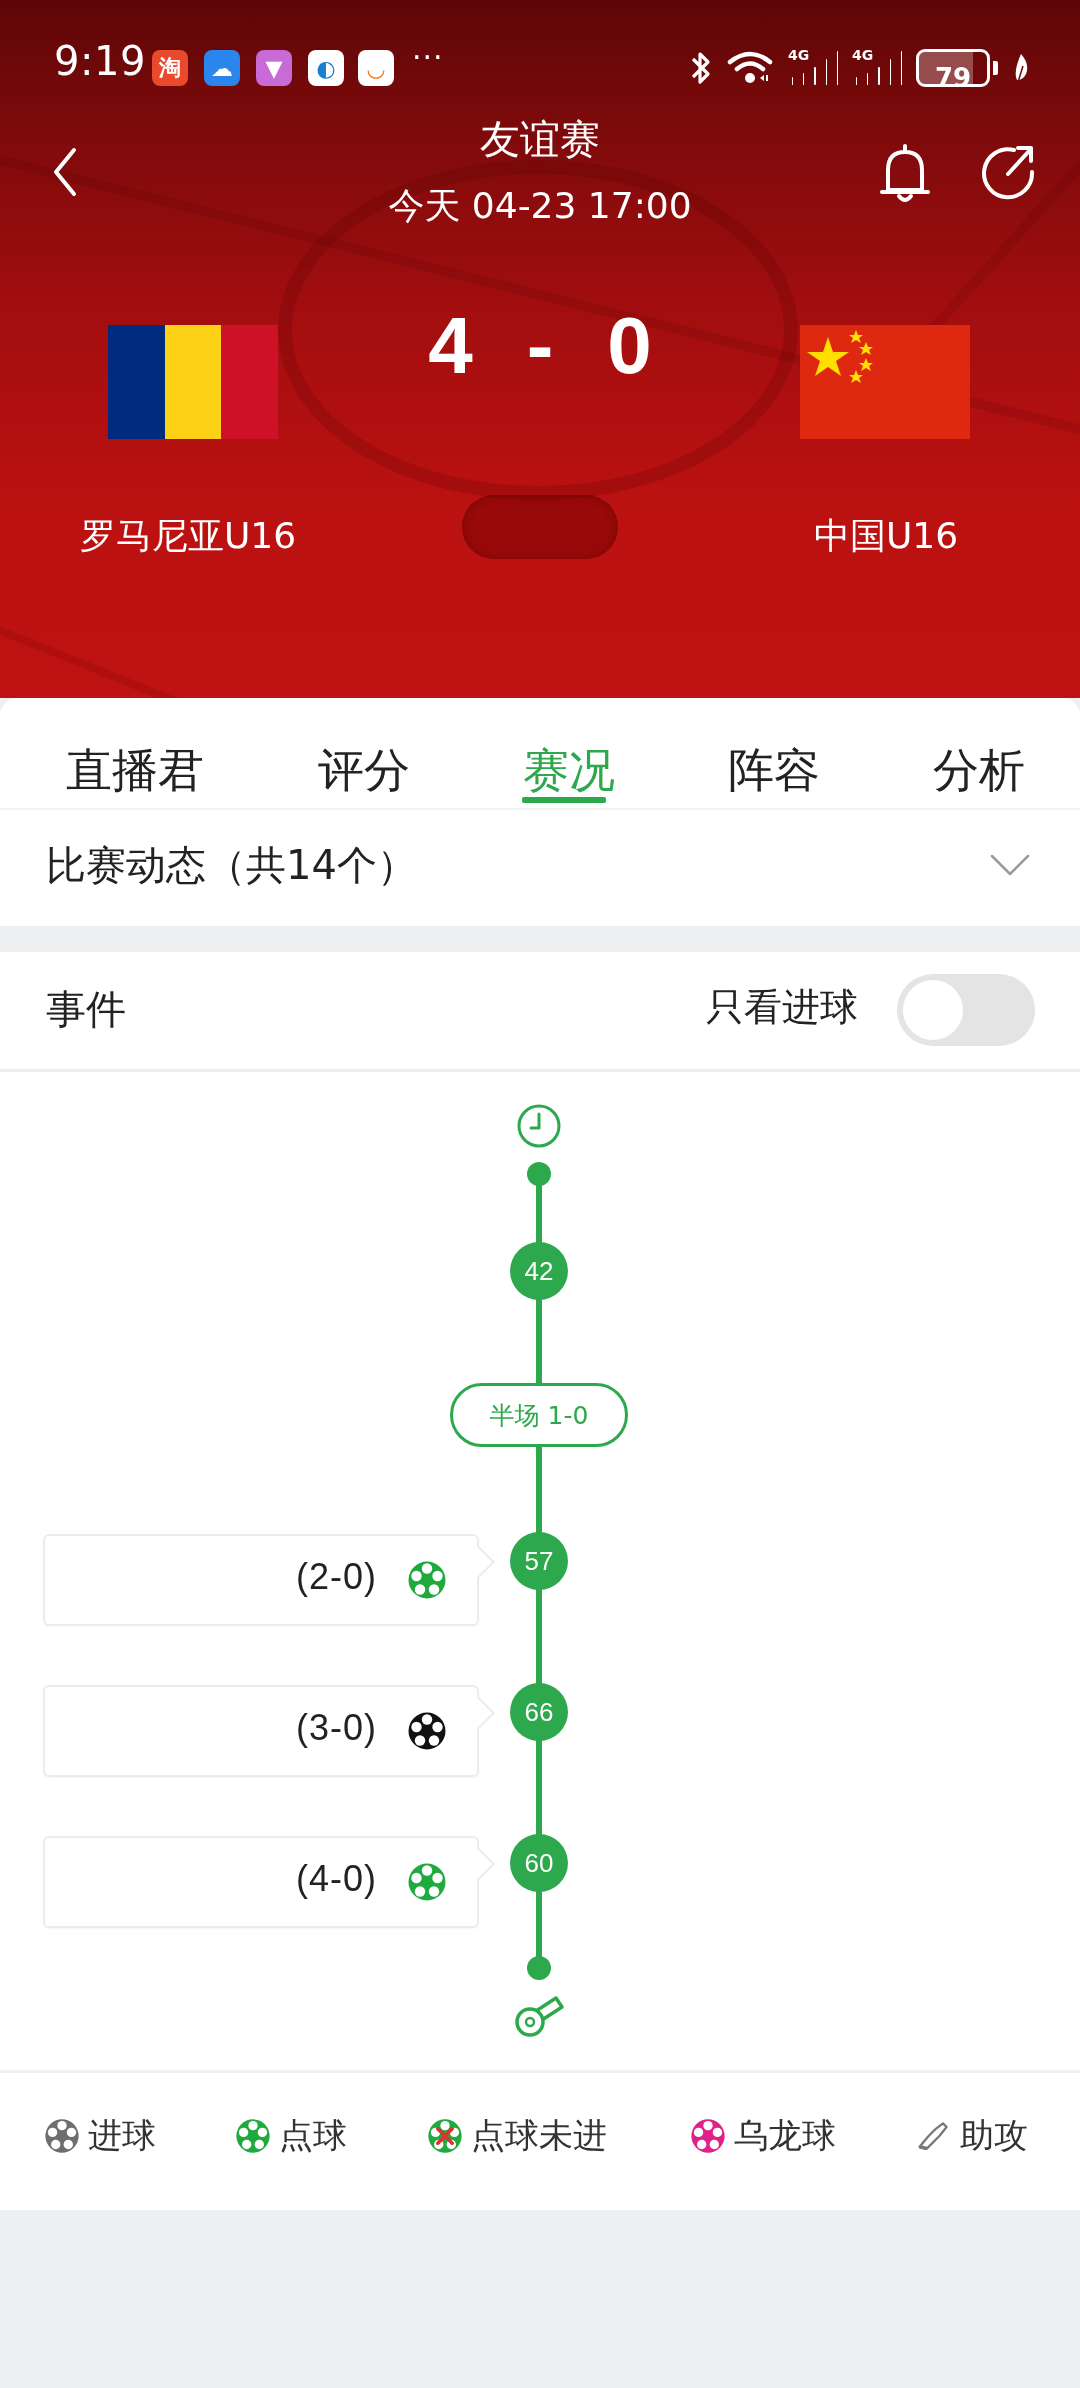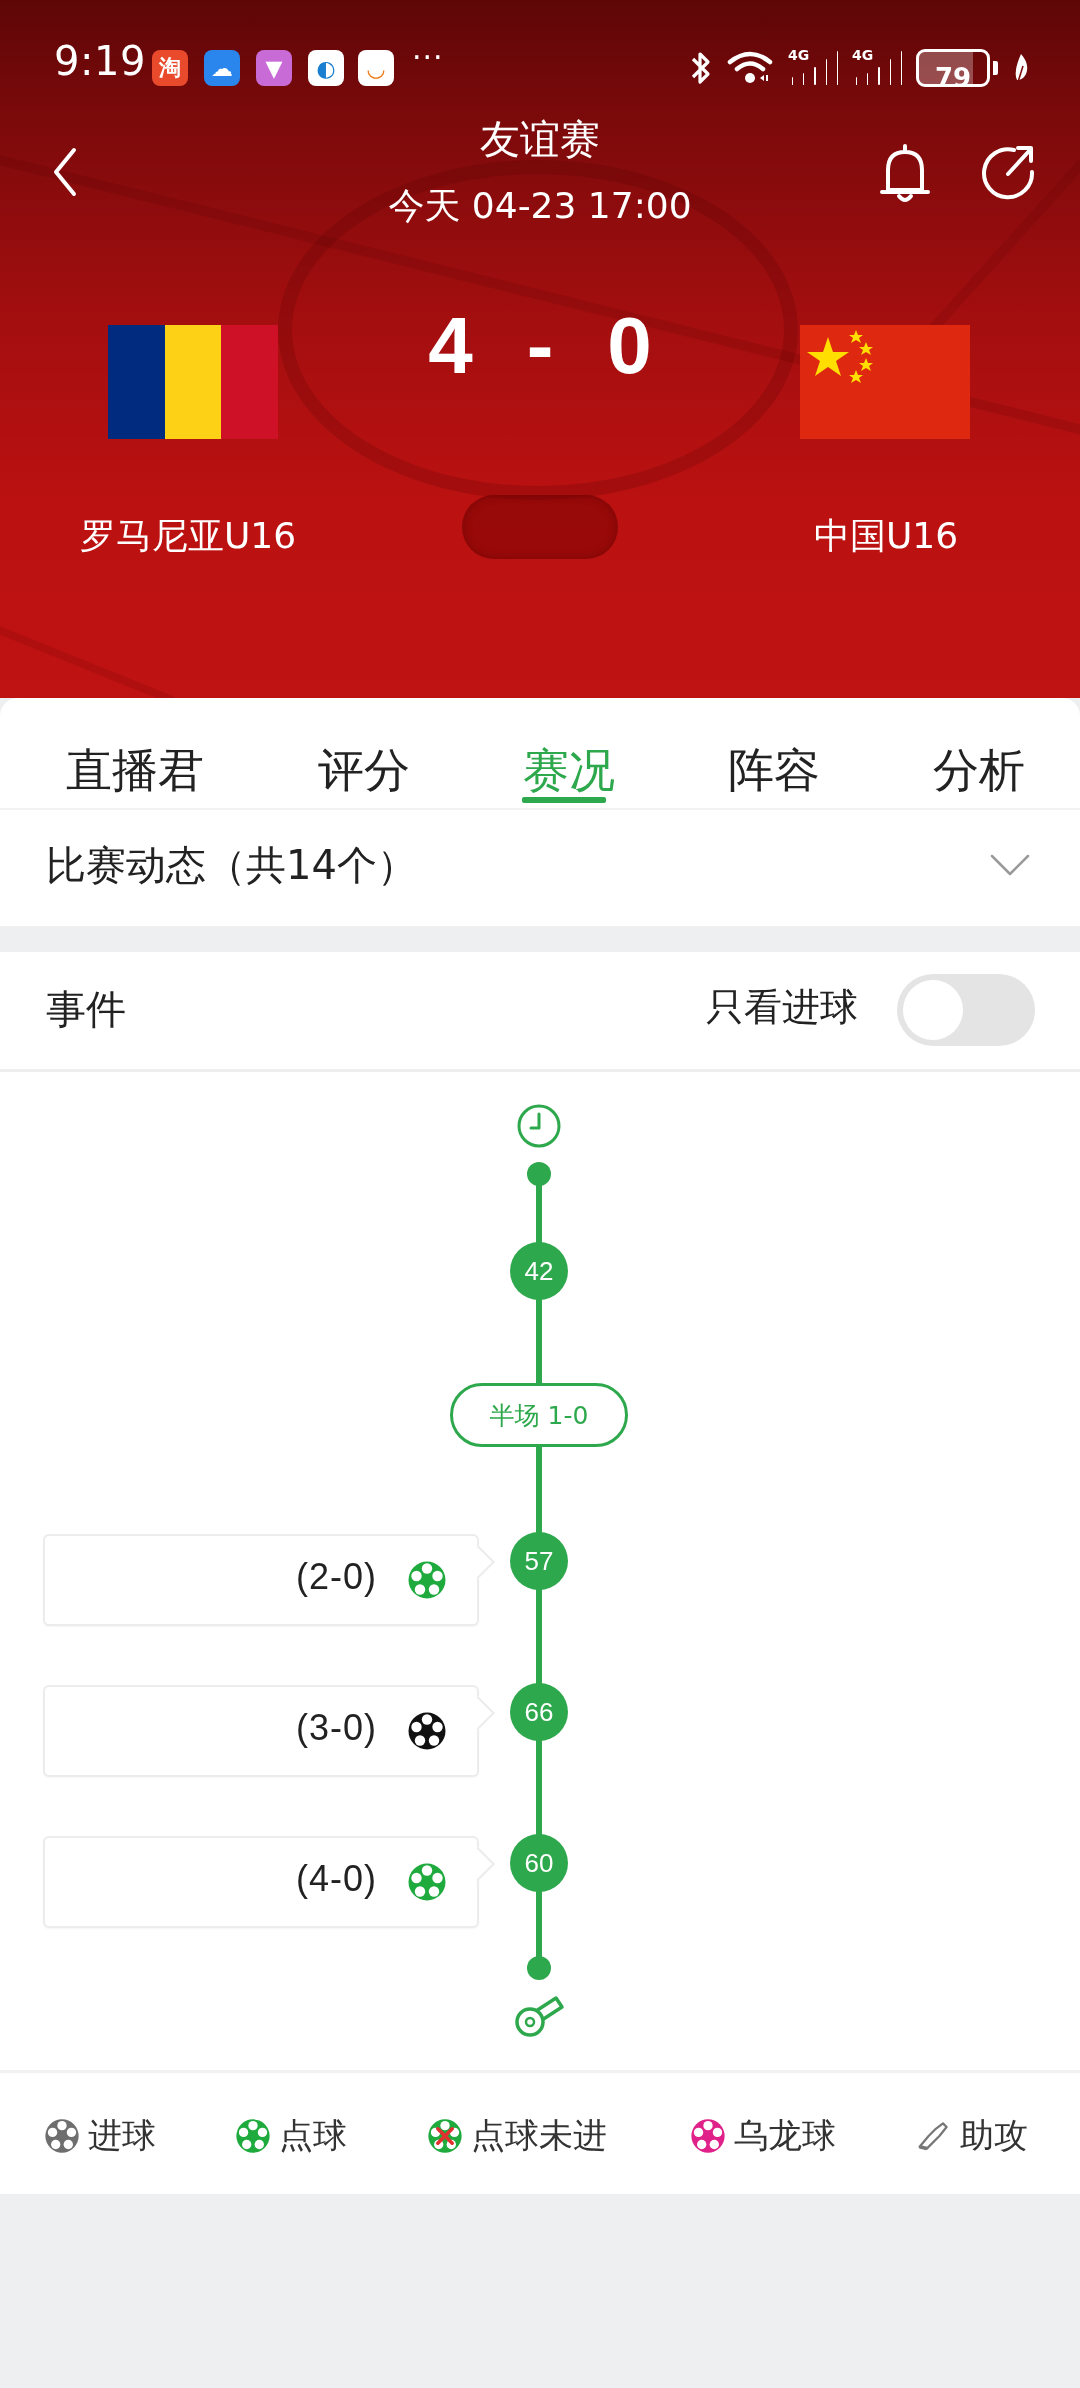--- a/index.html
+++ b/index.html
@@ -90,21 +90,21 @@
   .tl-whistle { position: absolute; left: 512px; top: 918px; width: 56px; height: 52px; }
   .tl-min { position: absolute; left: 510px; width: 58px; height: 58px; border-radius: 50%; background: #2ea84c; color: #fff; font-size: 26px; display: flex; align-items: center; justify-content: center; font-family: "Liberation Sans", sans-serif; }
   .tl-half { position: absolute; left: 450px; top: 311px; width: 178px; height: 64px; border: 3px solid #2ea84c; border-radius: 32px; background: #fff; color: #2ea84c; font-size: 25px; display: flex; align-items: center; justify-content: center; }
 
   .ev-card { position: absolute; left: 43px; width: 436px; height: 92px; border: 2px solid #ececec; border-radius: 6px; background: #fff; box-shadow: 0 1px 2px rgba(0,0,0,0.04); }
   .ev-card::after { content: ""; position: absolute; right: -13px; top: 14px; width: 22px; height: 22px; background: #fff; border-top: 2px solid #ececec; border-right: 2px solid #ececec; transform: rotate(45deg); }
   .ev-score { position: absolute; right: 100px; top: 20px; font-size: 36px; color: #222; font-family: "Liberation Sans", sans-serif; letter-spacing: 1px; }
   .ev-icon { position: absolute; right: 30px; top: 24px; width: 40px; height: 40px; }
 
   
-  .legend { position: absolute; left: 0; top: 2070px; width: 1080px; height: 124px; background: #fff; border-top: 3px solid #f1f1f1; }
+  .legend { position: absolute; left: 0; top: 2070px; width: 1080px; height: 140px; background: #fff; border-top: 3px solid #f1f1f1; }
   .lg-item { position: absolute; top: 40px; display: flex; align-items: center; gap: 8px; font-size: 34px; color: #333; }
   .lg-item svg { width: 36px; height: 36px; }
 </style>
 </head>
 <body>
 
 <svg width="0" height="0" style="position:absolute">
   <defs>
     <symbol id="ball" viewBox="0 0 40 40">
       <circle cx="20" cy="20" r="18.5" fill="currentColor"></circle>

